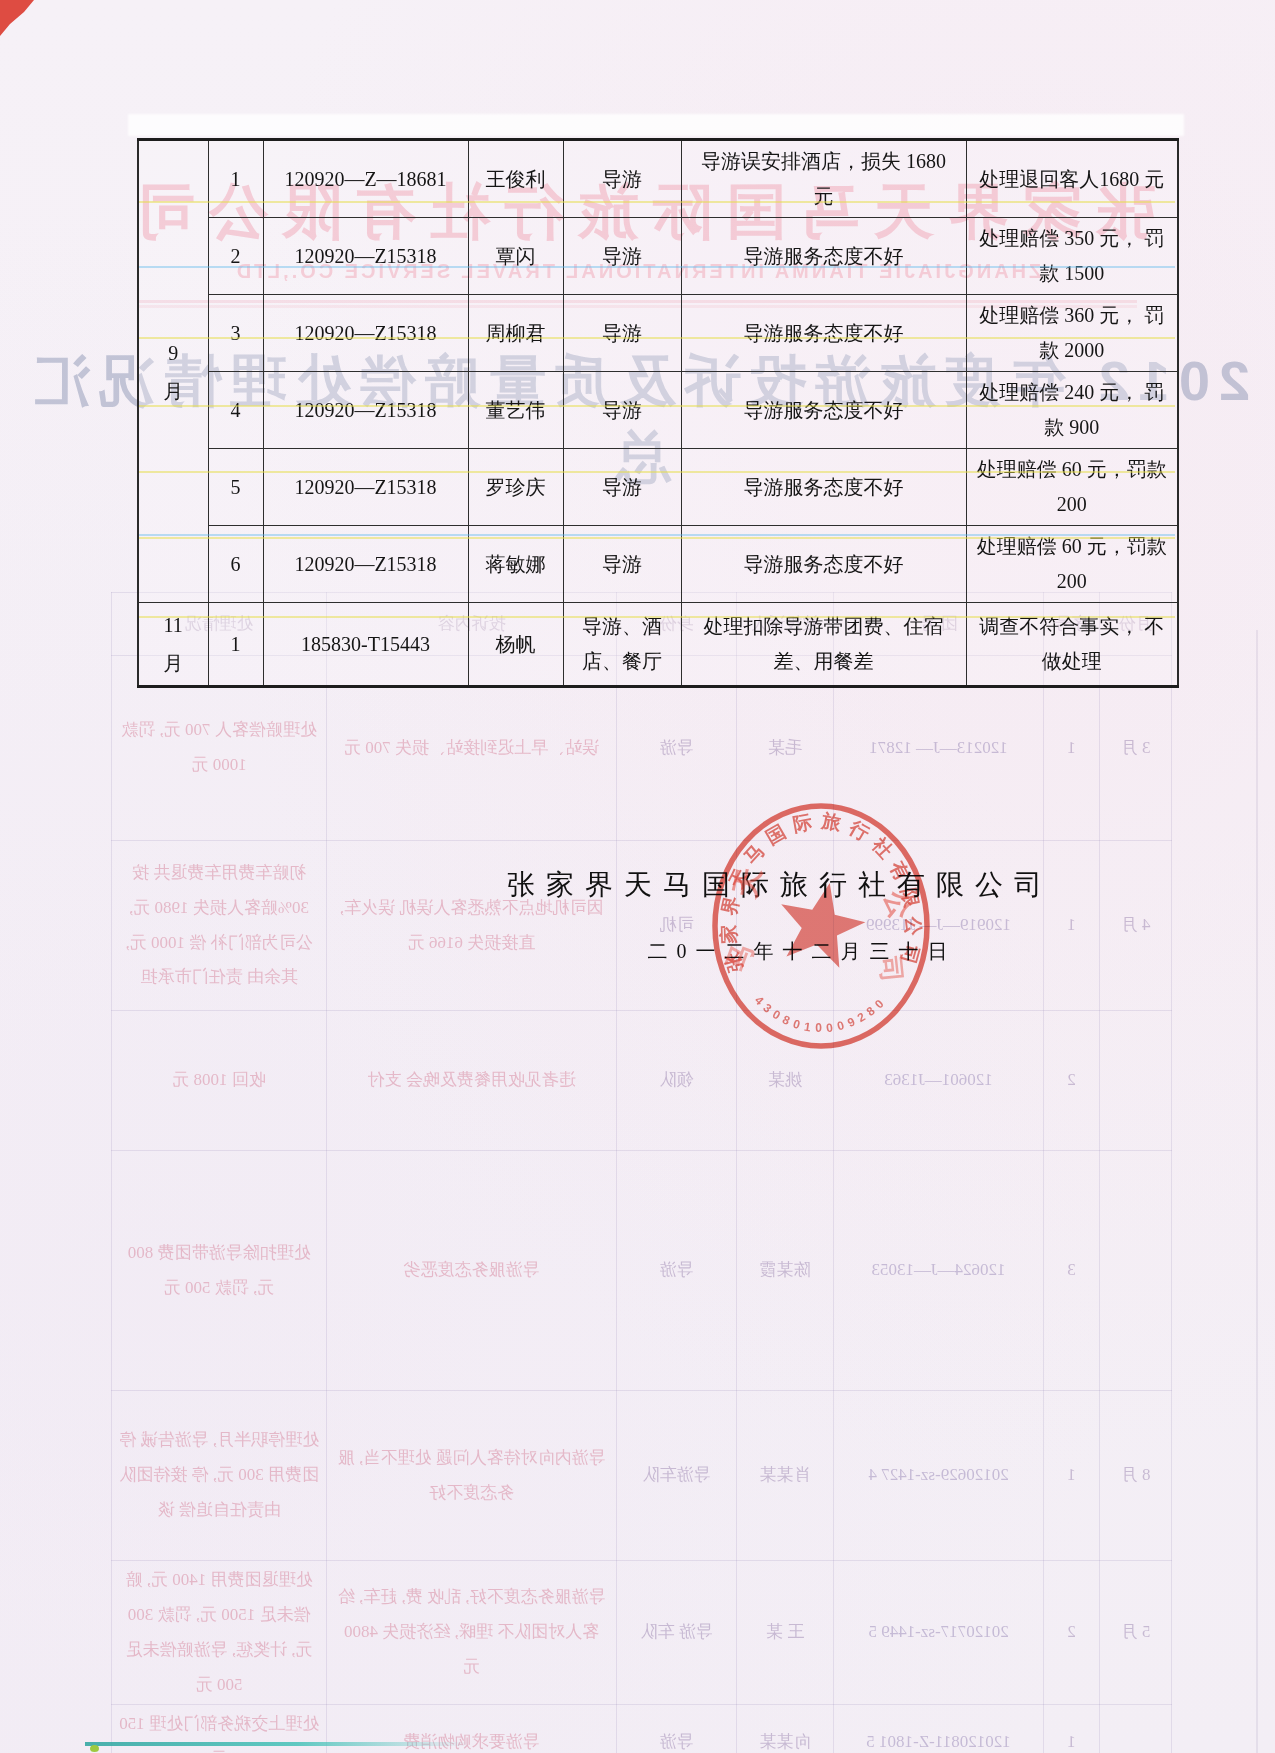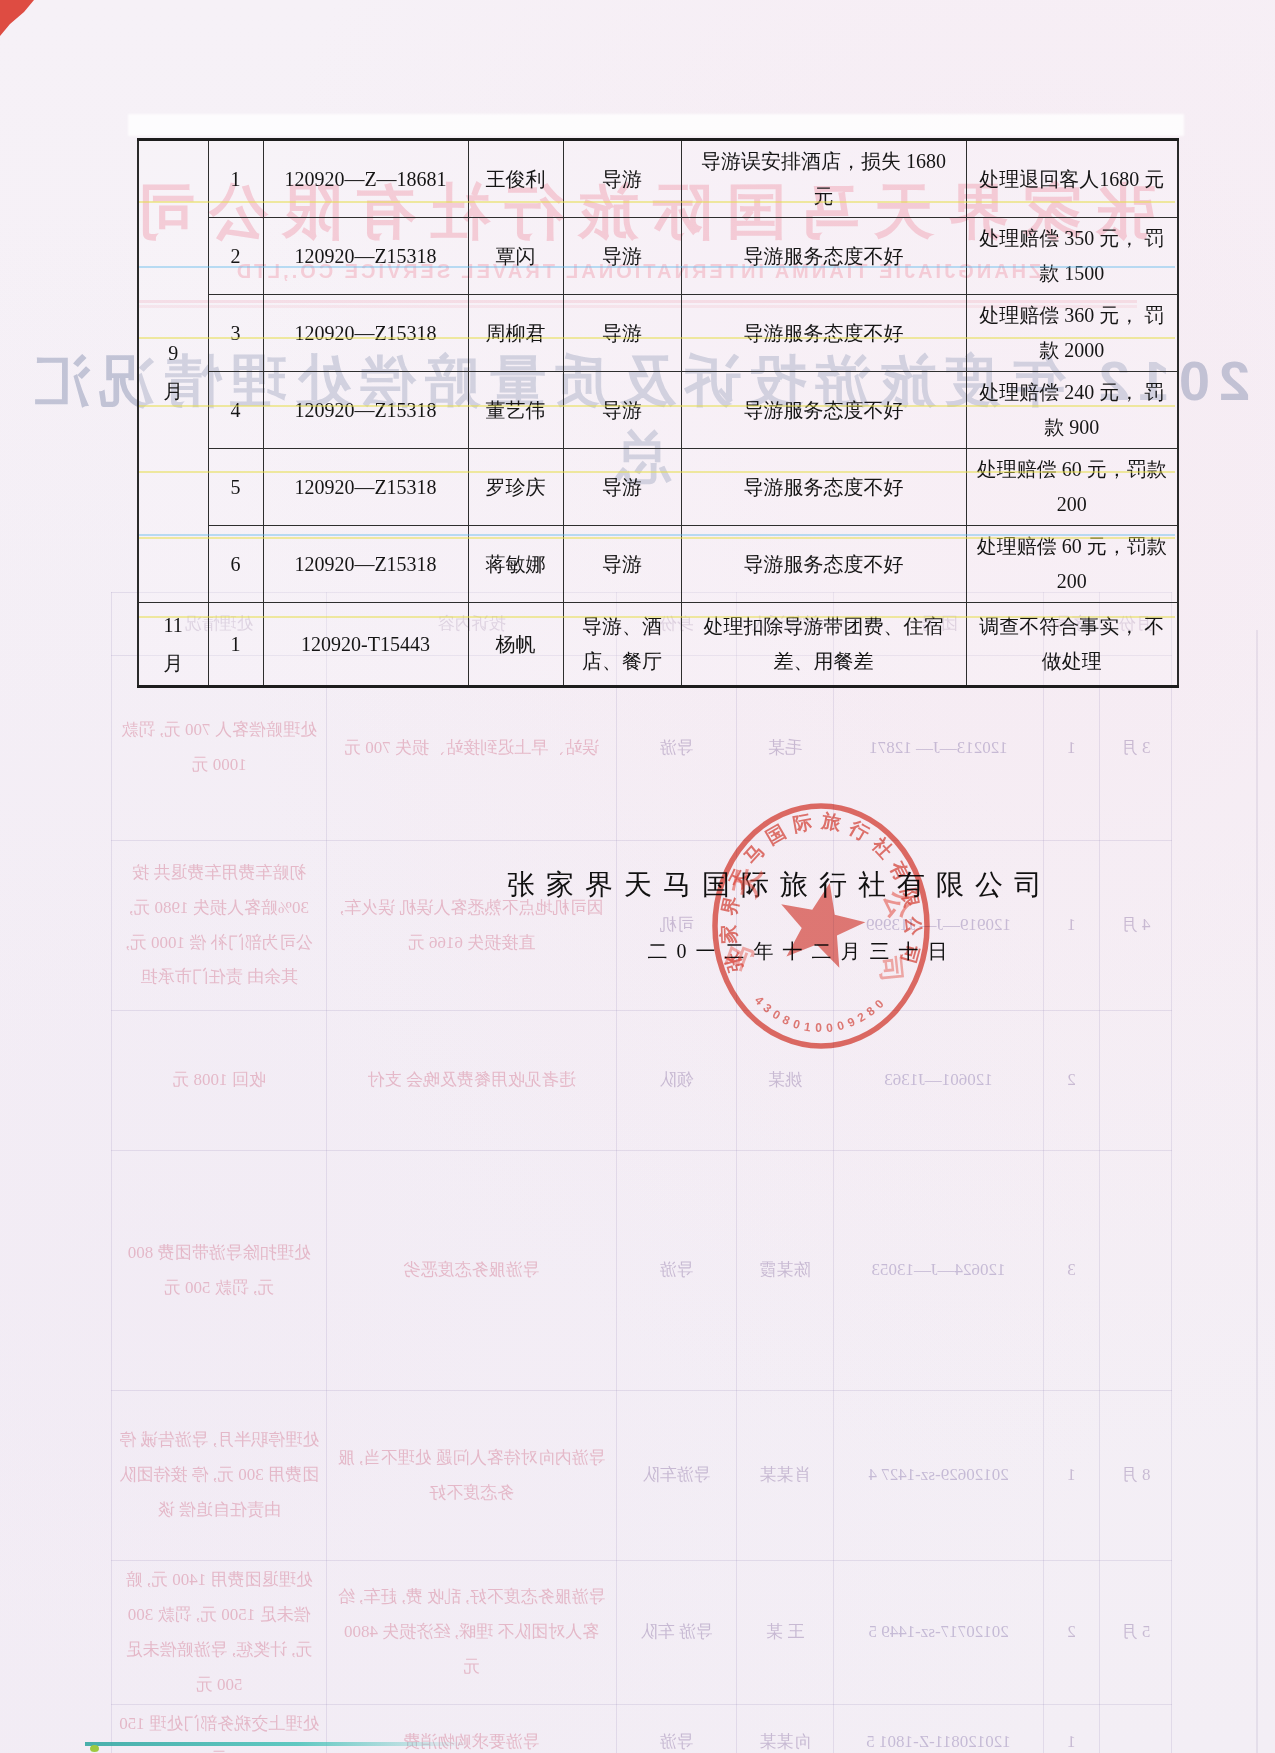--- a/index.html
+++ b/index.html
@@ -259,21 +259,21 @@
       <td>6</td>
       <td>120920—Z15318</td>
       <td>蒋敏娜</td>
       <td>导游</td>
       <td>导游服务态度不好</td>
       <td>处理赔偿 60 元，罚款 200</td>
     </tr>
     <tr style="height:78px">
       <td class="monthcell"><span>11月</span></td>
       <td>1</td>
-      <td>120920-T15443</td>
+      <td>185830-T15443</td>
       <td>杨帆</td>
       <td>导游、酒店、餐厅</td>
       <td>处理扣除导游带团费、住宿差、用餐差</td>
       <td>调查不符合事实， 不做处理</td>
     </tr>
   </tbody>
     </table>
 
   <div class="sig">
     <div class="company">张家界天马国际旅行社有限公司</div>

